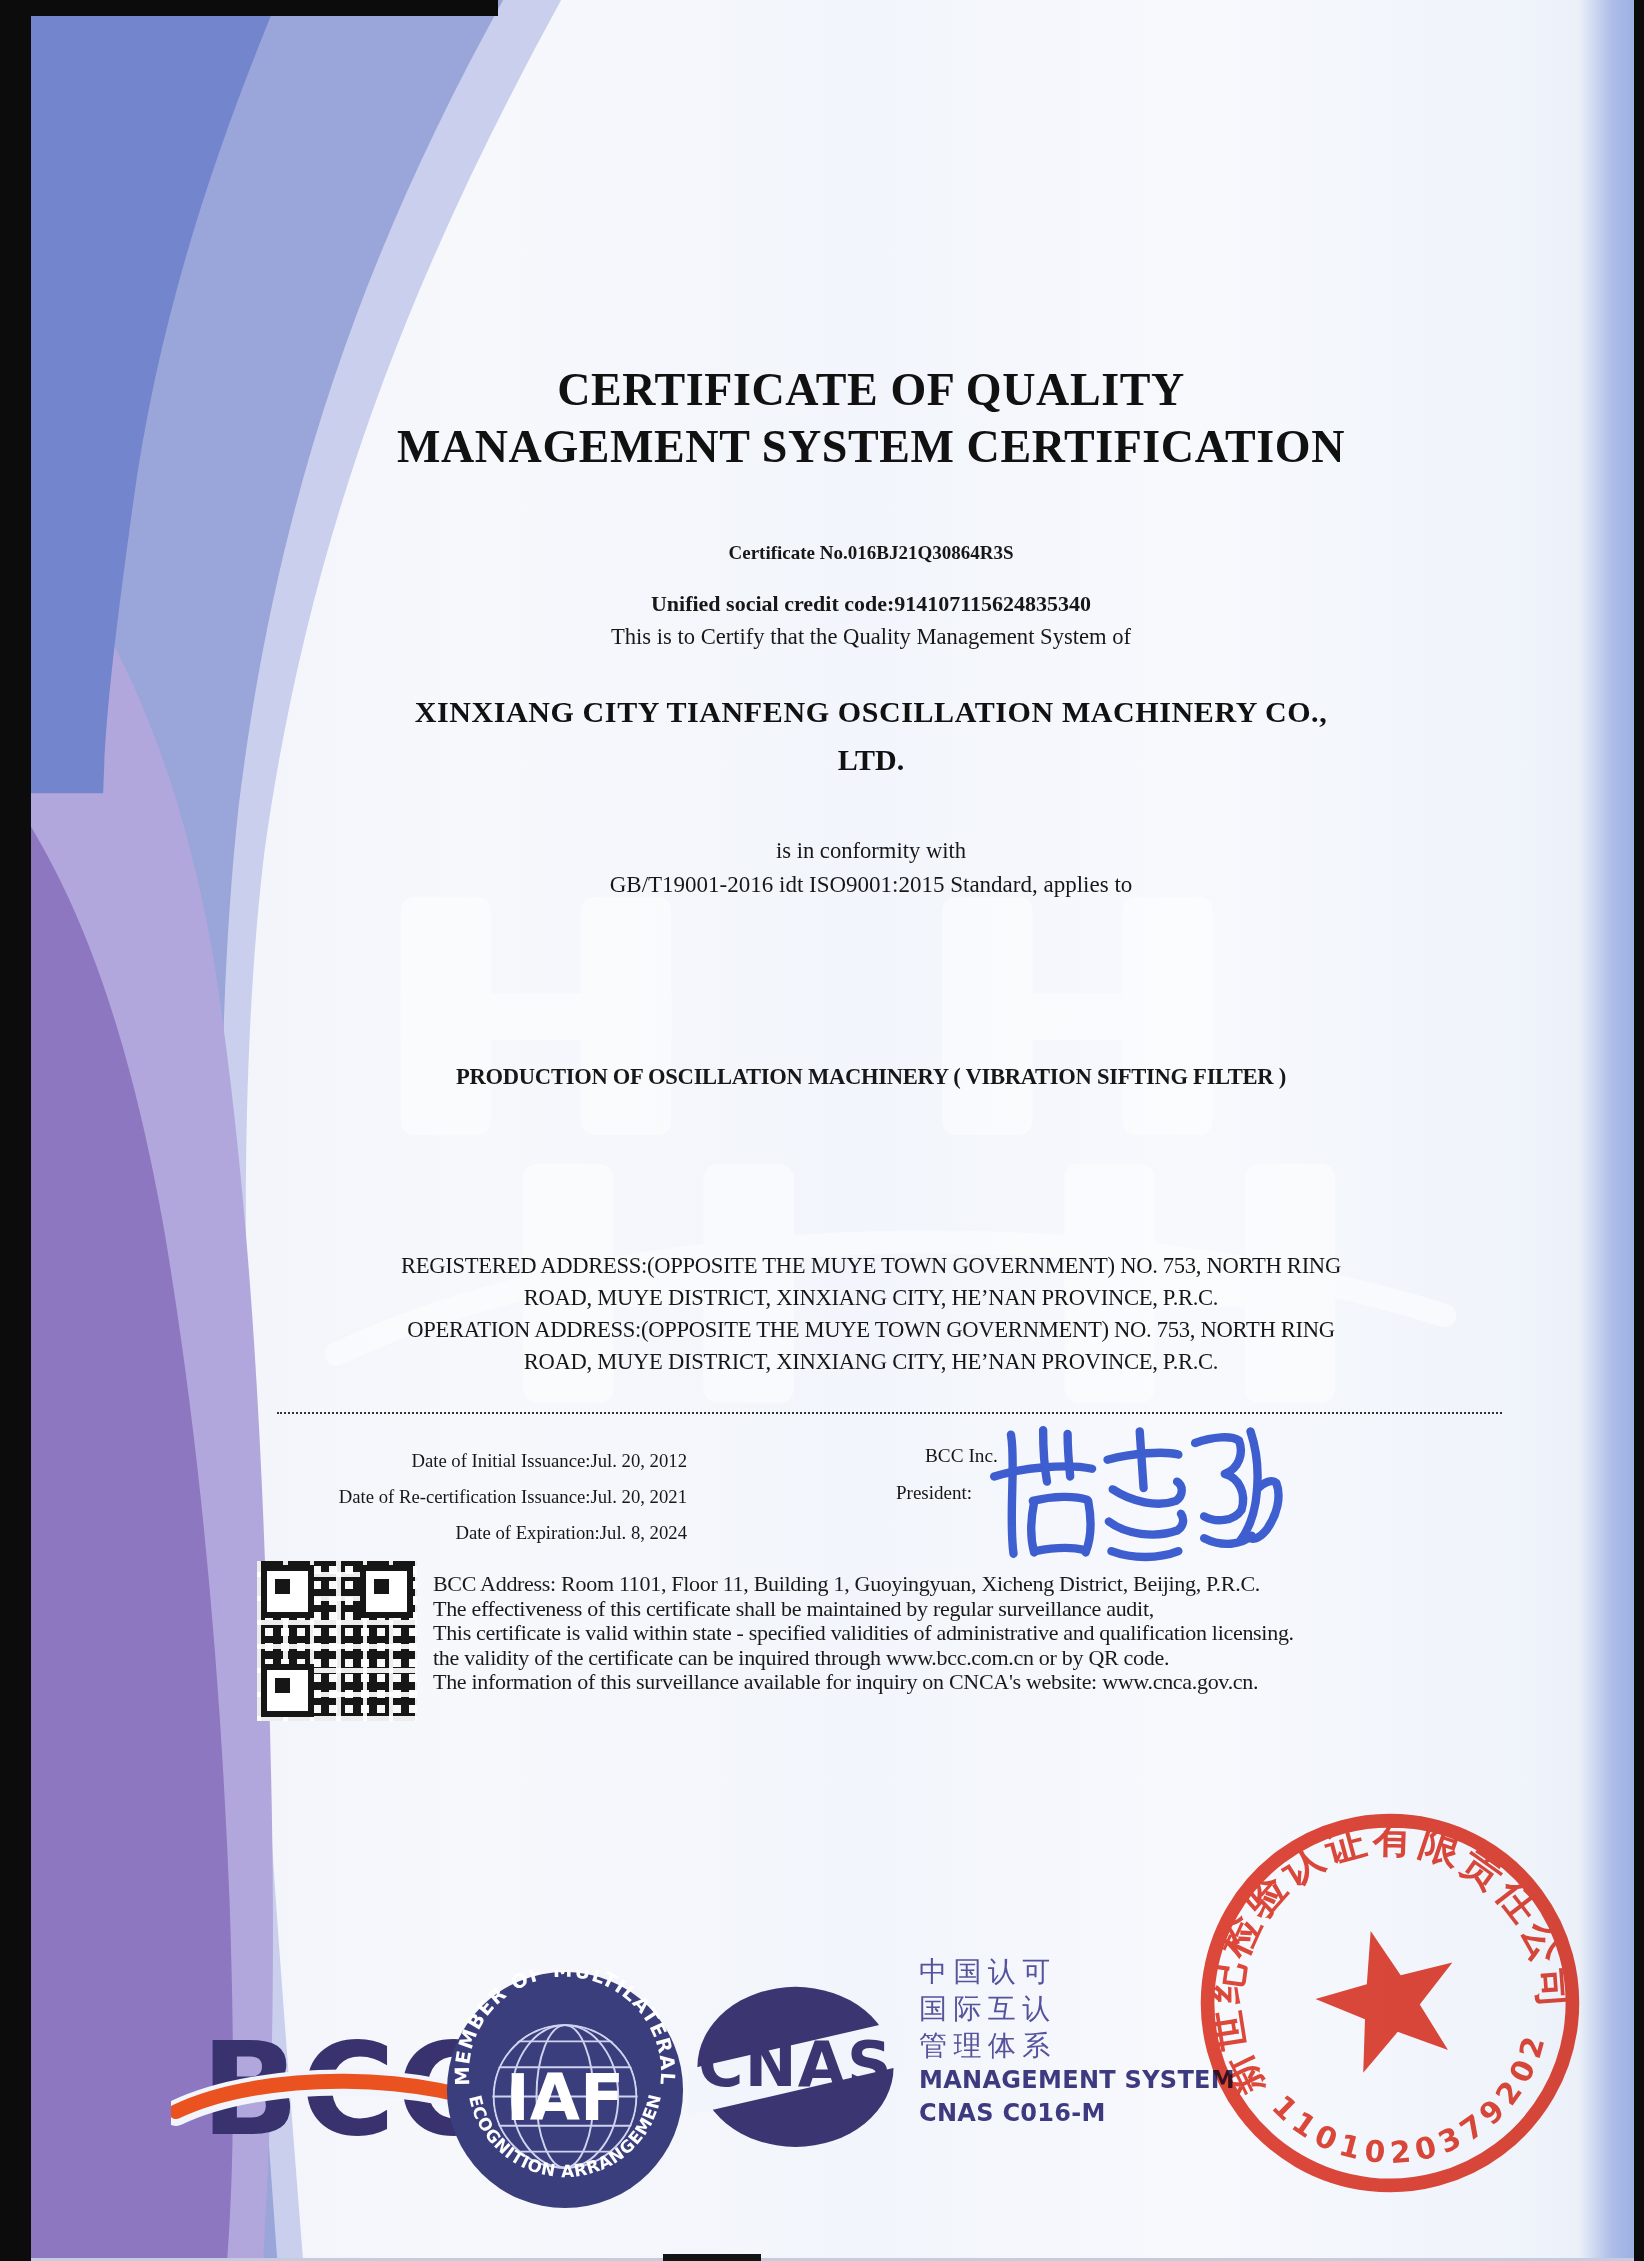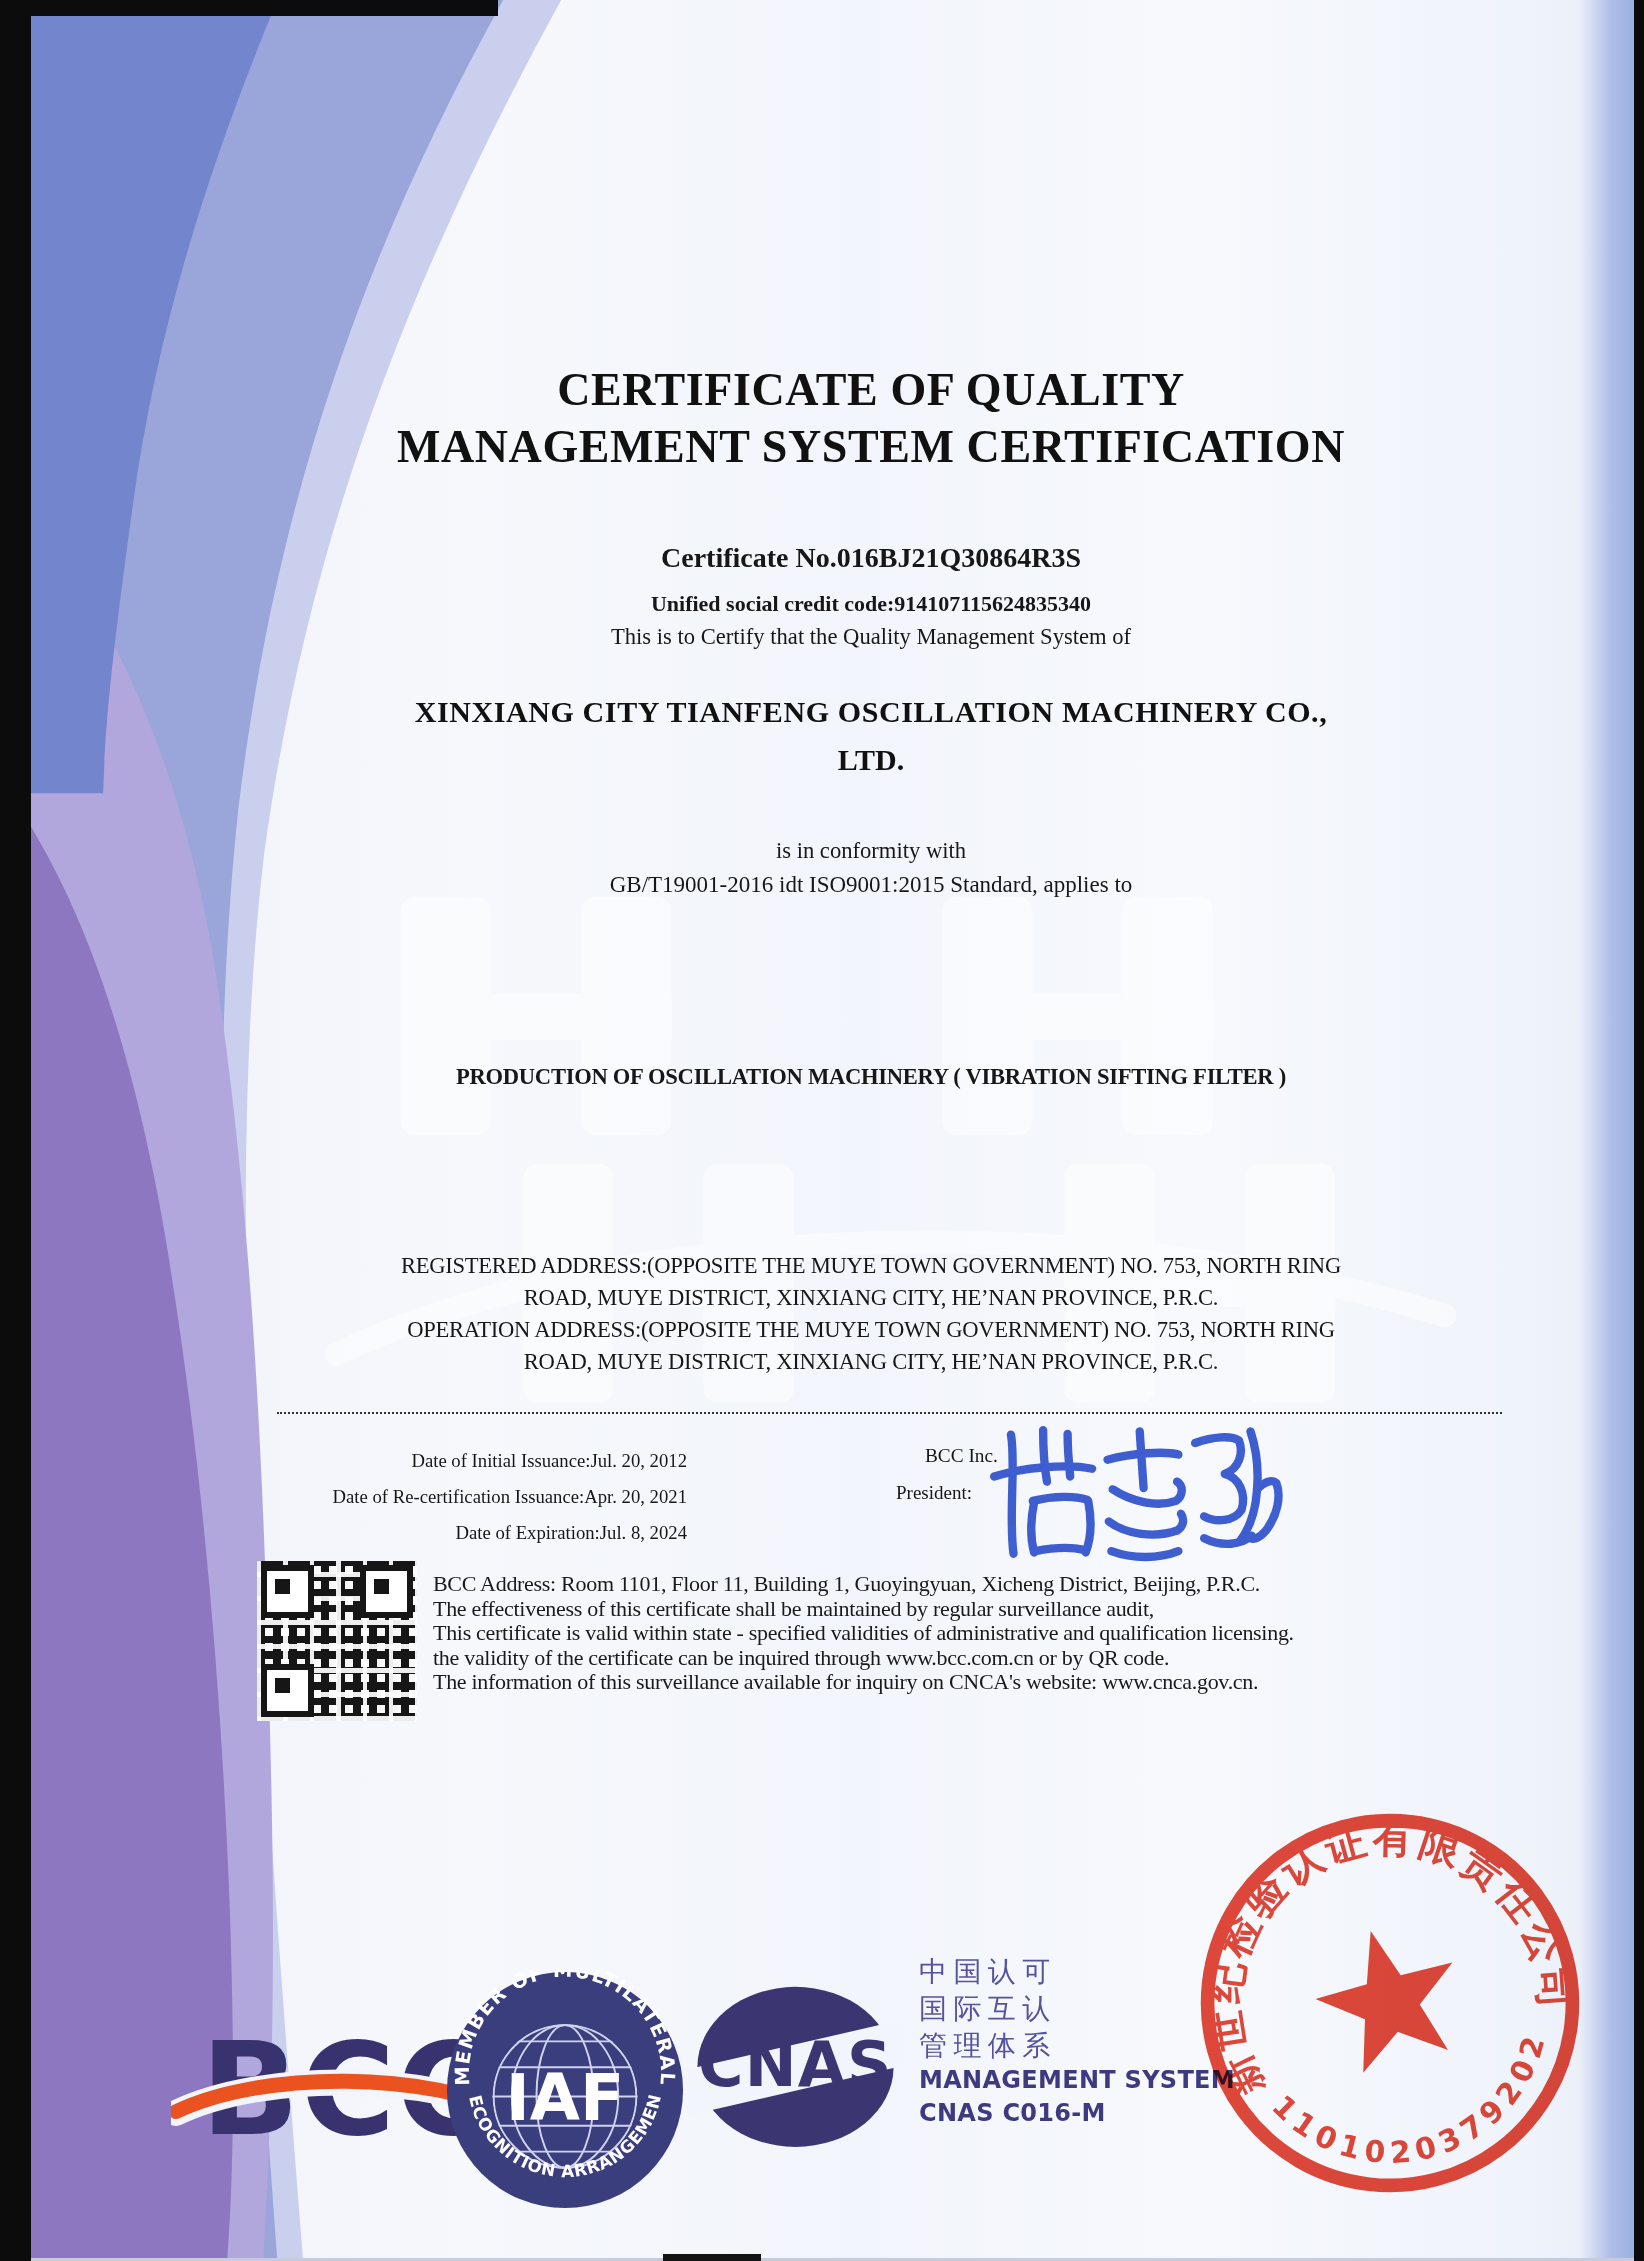--- a/index.html
+++ b/index.html
@@ -2,21 +2,21 @@
 <html style="font-size:10.3px"><head>
 <meta charset="utf-8">
 <style>
   html,body{margin:0;padding:0;}
   body{width:1645px;height:2261px;background:#eef1f8;font-family:"Liberation Serif","DejaVu Serif",serif;}
   .page{position:relative;width:1645px;height:2261px;overflow:hidden;
         background:linear-gradient(90deg,#eef1f8 0%,#f6f8fc 28%,#f2f5fb 52%,#f7f9fd 72%,#eff3fa 92%,#e4eaf6 100%);padding-left:20px;}
   .abs{position:absolute;}
   .ctr{left:239px;width:1264px;text-align:center;color:#171717;}
   .title{top:361px;font-size:46px;font-weight:bold;line-height:57px;letter-spacing:0.6px;color:#111;}
-  .certno{top:542px;font-size:28px;font-weight:bold;}
+  .certno{top:542px;font-size:19px;font-weight:bold;}
   .credit{top:591px;font-size:22px;font-weight:bold;}
   .certify{top:624px;font-size:22.6px;}
   .company1{top:695px;font-size:30px;font-weight:bold;letter-spacing:0.6px;color:#111;}
   .company2{top:743px;font-size:30px;font-weight:bold;color:#111;}
   .conformity{top:838px;font-size:22.6px;}
   .standard{top:872px;font-size:23px;}
   .scope{top:1064px;font-size:22.6px;font-weight:600;letter-spacing:-0.3px;}
   .addr{top:1250px;font-size:22.6px;line-height:32px;letter-spacing:-0.3px;}
   .dotline{left:277px;top:1412px;width:1225px;height:0;border-top:2.6px dotted #333;}
   .dates{left:261px;top:1443px;width:426px;text-align:right;font-size:18.7px;line-height:36px;color:#171717;white-space:nowrap;}
@@ -97,21 +97,21 @@
     <div>REGISTERED ADDRESS:(OPPOSITE THE MUYE TOWN GOVERNMENT) NO. 753, NORTH RING</div>
     <div>ROAD, MUYE DISTRICT, XINXIANG CITY, HE’NAN PROVINCE, P.R.C.</div>
     <div>OPERATION ADDRESS:(OPPOSITE THE MUYE TOWN GOVERNMENT) NO. 753, NORTH RING</div>
     <div>ROAD, MUYE DISTRICT, XINXIANG CITY, HE’NAN PROVINCE, P.R.C.</div>
   </div>
 
   <div class="abs dotline"></div>
 
   <div class="abs dates">
     <div>Date of Initial Issuance:Jul. 20, 2012</div>
-    <div>Date of Re-certification Issuance:Apr. 20, 2021</div>
+    <div>Date of Re-certification Issuance:Jul. 20, 2021</div>
     <div>Date of Expiration:Jul. 8, 2024</div>
   </div>
 
   <div class="abs issuer">BCC Inc.</div>
   <div class="abs president">President:</div>
 
   <svg class="abs sig" width="322" height="174" viewBox="0 0 500 270" aria-label="尚志强">
     <g fill="none" stroke="#2f52cc" stroke-width="13" stroke-linecap="round" stroke-linejoin="round" opacity="0.92">
       <path d="M62,35 C70,80 58,160 66,220"></path>
       <path d="M36,100 C80,86 150,80 188,88"></path>

